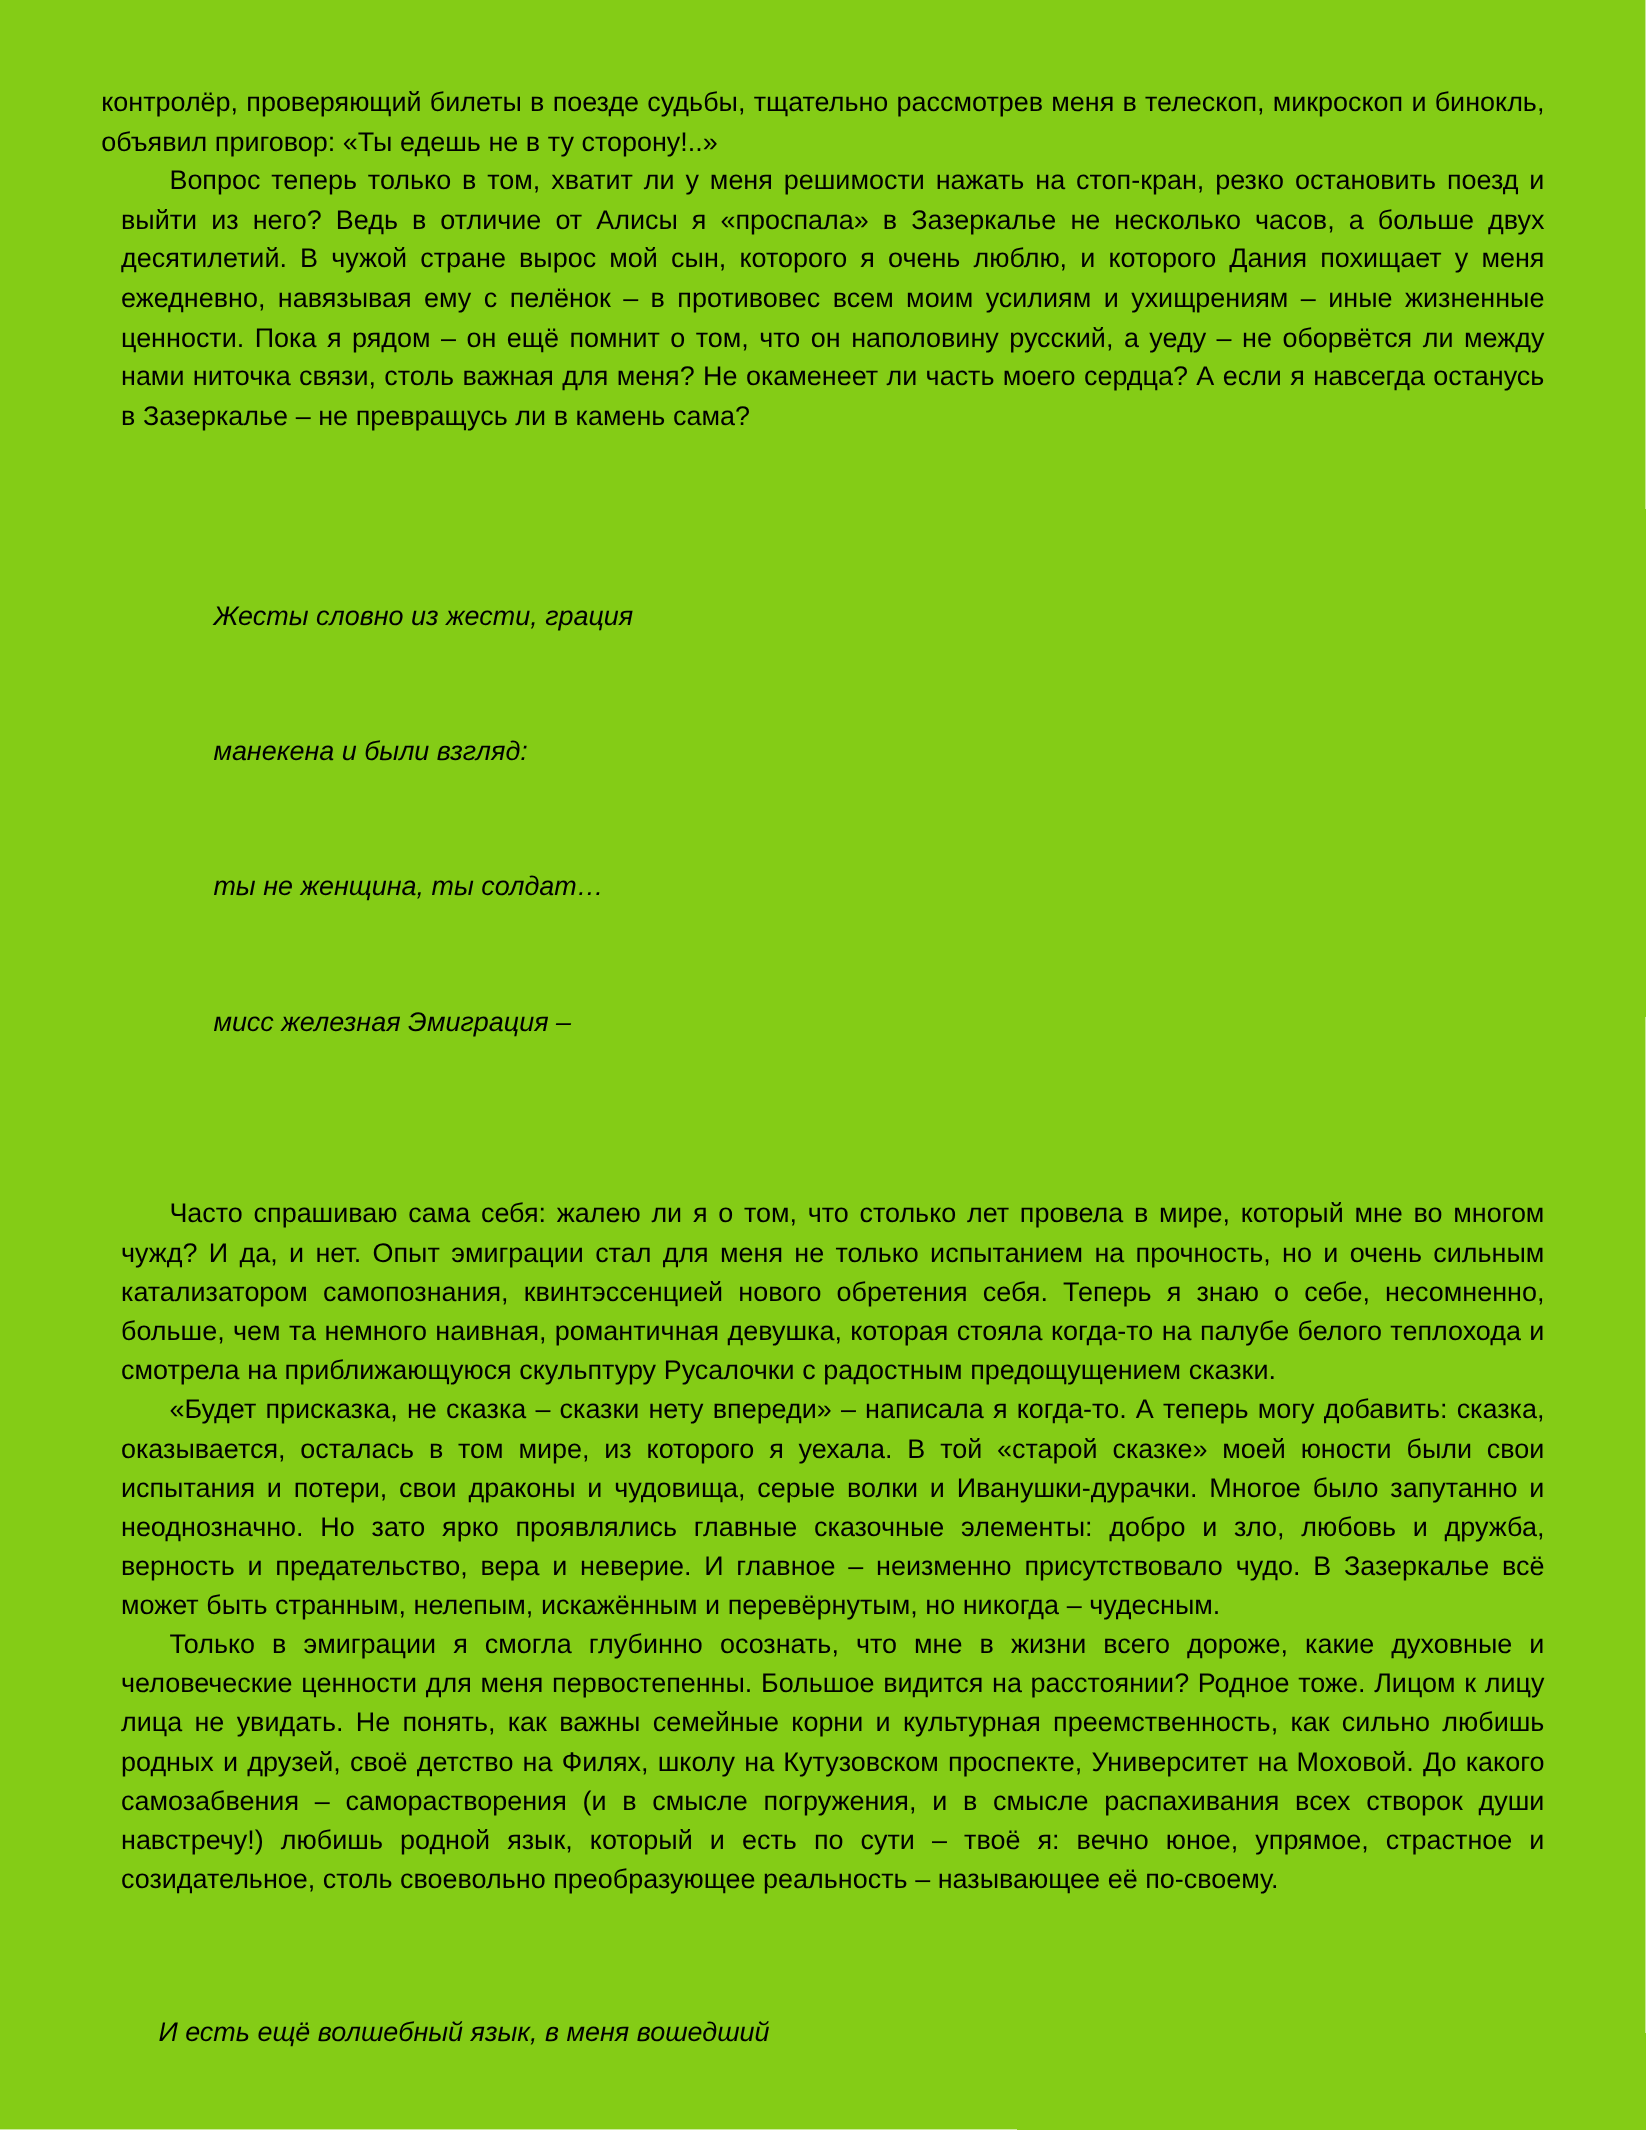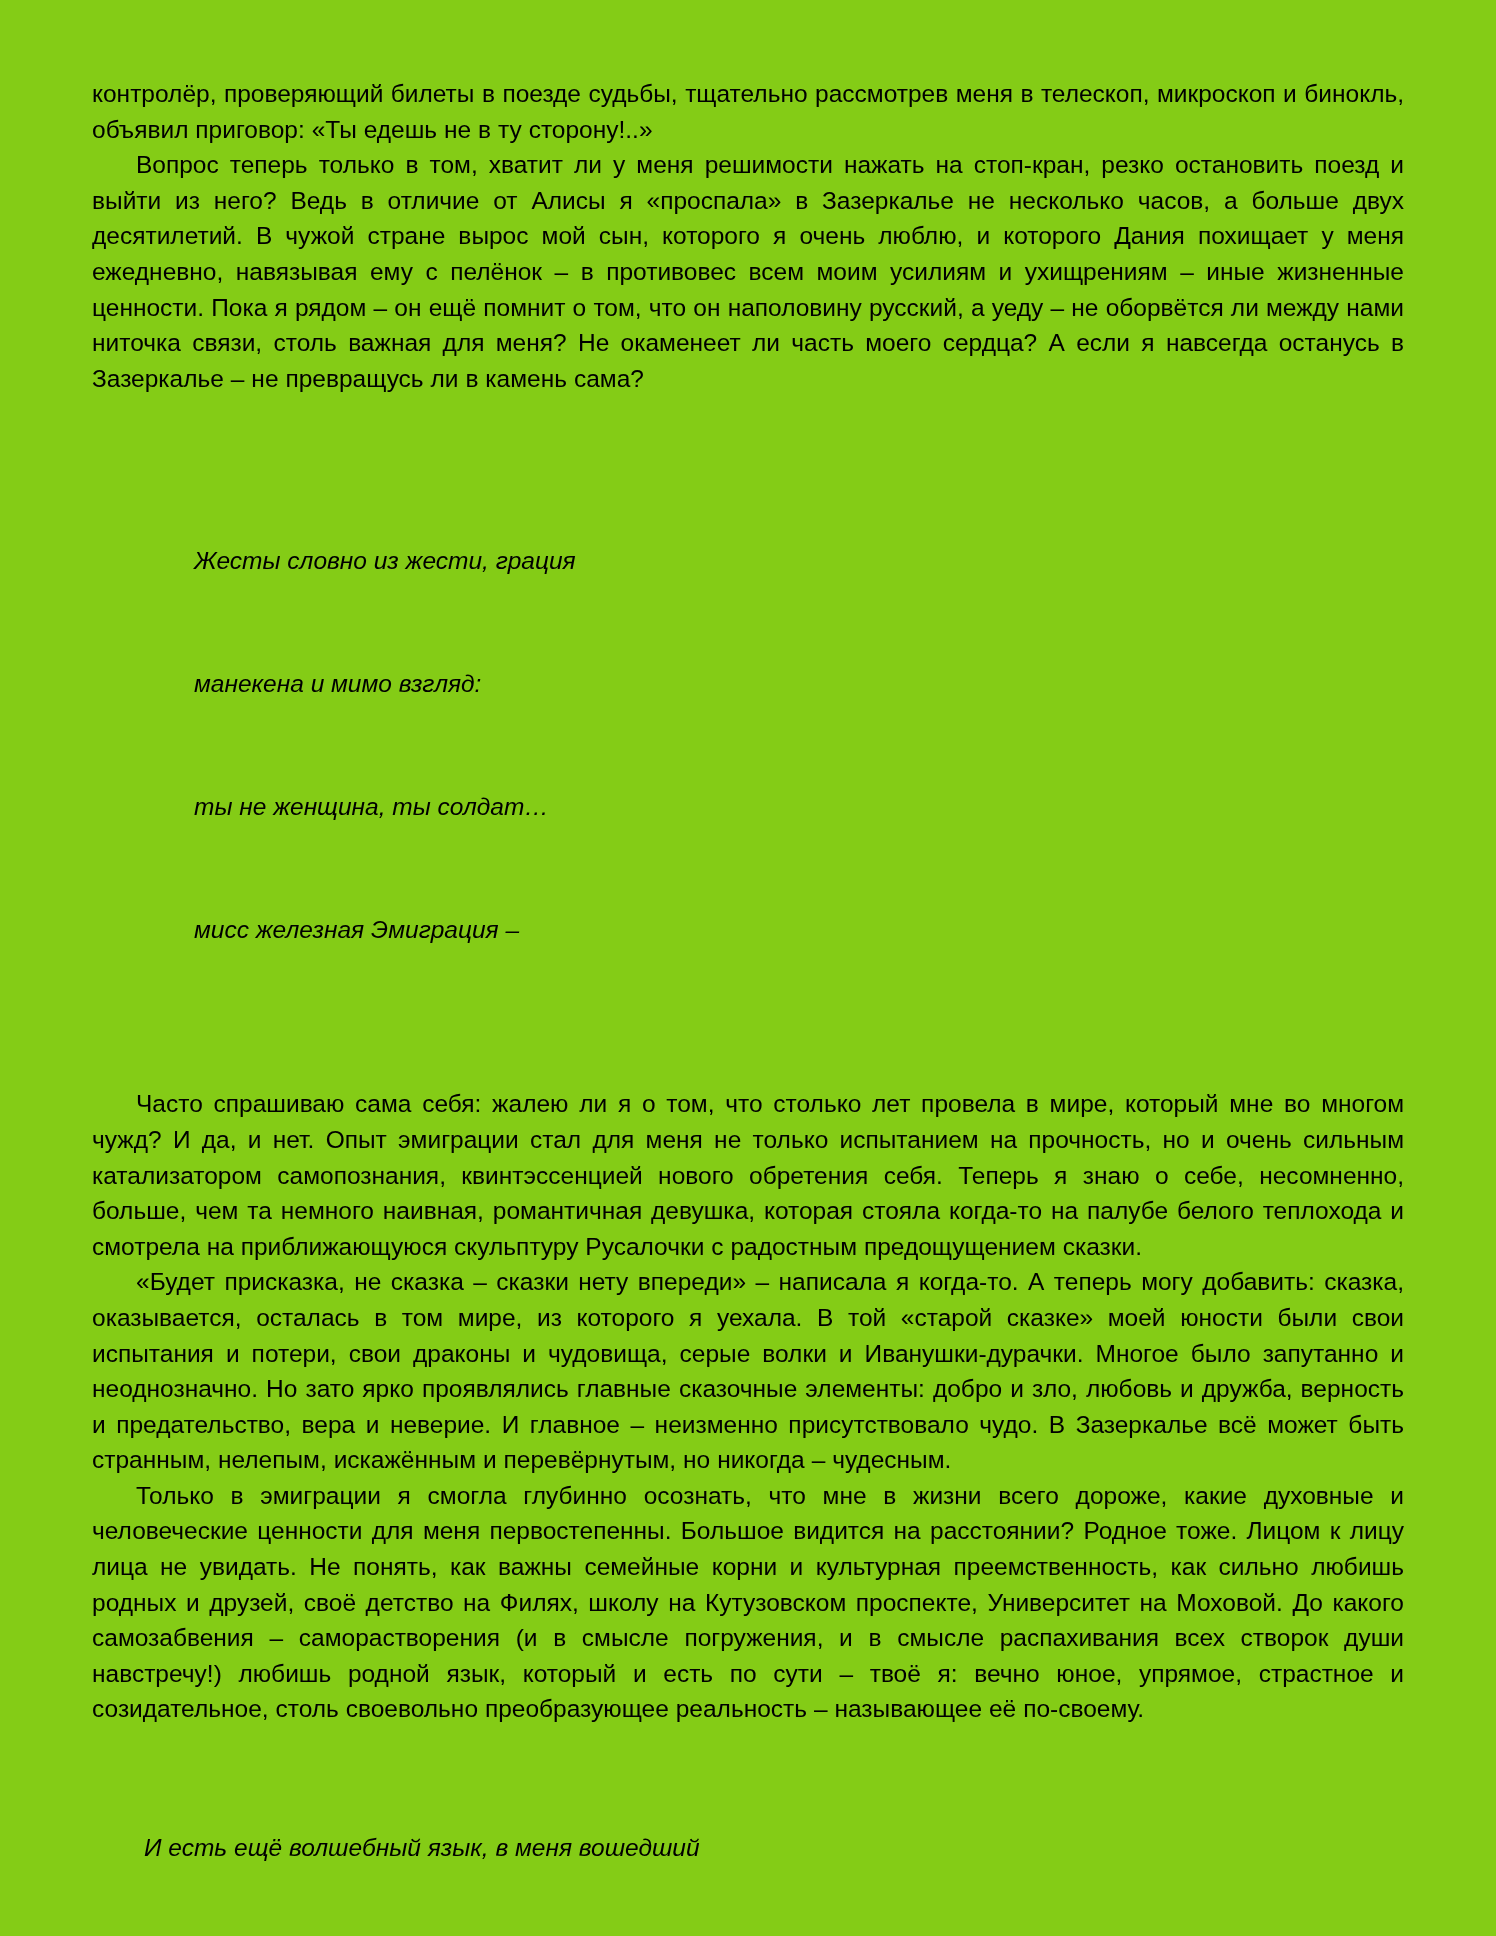--- a/index.html
+++ b/index.html
@@ -29,20 +29,21 @@
     margin: 0;
     font-size: 24.5px;
     line-height: 35.6px;
     text-align: justify;
     text-justify: inter-word;
     hyphens: none;
     word-spacing: 0.1px;
   }
   p.body-par.indent {
     text-indent: 44px;
+    margin-left: 18px;
   }
   
   .verse {
     margin: 0;
     font-style: italic;
     font-size: 24.5px;
     line-height: 41px;
     text-align: left;
     white-space: pre-wrap;
   }
@@ -66,21 +67,21 @@
 
 <div class="page">
   <div class="content">
 
     <p class="body-par">контролёр, проверяющий билеты в поезде судьбы, тщательно рассмотрев меня в телескоп, микроскоп и бинокль, объявил приговор: «Ты едешь не в ту сторону!..»</p>
 
     <p class="body-par indent">Вопрос теперь только в том, хватит ли у меня решимости нажать на стоп-кран, резко остановить поезд и выйти из него? Ведь в отличие от Алисы я «проспала» в Зазеркалье не несколько часов, а больше двух десятилетий. В чужой стране вырос мой сын, которого я очень люблю, и которого Дания похищает у меня ежедневно, навязывая ему с пелёнок – в противовес всем моим усилиям и ухищрениям – иные жизненные ценности. Пока я рядом – он ещё помнит о том, что он наполовину русский, а уеду – не оборвётся ли между нами ниточка связи, столь важная для меня? Не окаменеет ли часть моего сердца? А если я навсегда останусь в Зазеркалье – не превращусь ли в камень сама?</p>
 
     <div class="verse verse-block-1">
       <span class="verse-line">Жесты словно из жести, грация</span>
-      <span class="verse-line">манекена и мимо взгляд:</span>
+      <span class="verse-line">манекена и были взгляд:</span>
       <span class="verse-line">ты не женщина, ты солдат…</span>
       <span class="verse-line">мисс железная Эмиграция –</span>
     </div>
 
     <span class="spacer gap-after-verse-1"></span>
 
     <p class="body-par indent">Часто спрашиваю сама себя: жалею ли я о том, что столько лет провела в мире, который мне во многом чужд? И да, и нет. Опыт эмиграции стал для меня не только испытанием на прочность, но и очень сильным катализатором самопознания, квинтэссенцией нового обретения себя. Теперь я знаю о себе, несомненно, больше, чем та немного наивная, романтичная девушка, которая стояла когда-то на палубе белого теплохода и смотрела на приближающуюся скульптуру Русалочки с радостным предощущением сказки.</p>
 
     <p class="body-par indent">«Будет присказка, не сказка – сказки нету впереди» – написала я когда-то. А теперь могу добавить: сказка, оказывается, осталась в том мире, из которого я уехала. В той «старой сказке» моей юности были свои испытания и потери, свои драконы и чудовища, серые волки и Иванушки-дурачки. Многое было запутанно и неоднозначно. Но зато ярко проявлялись главные сказочные элементы: добро и зло, любовь и дружба, верность и предательство, вера и неверие. И главное – неизменно присутствовало чудо. В Зазеркалье всё может быть странным, нелепым, искажённым и перевёрнутым, но никогда – чудесным.</p>
 

